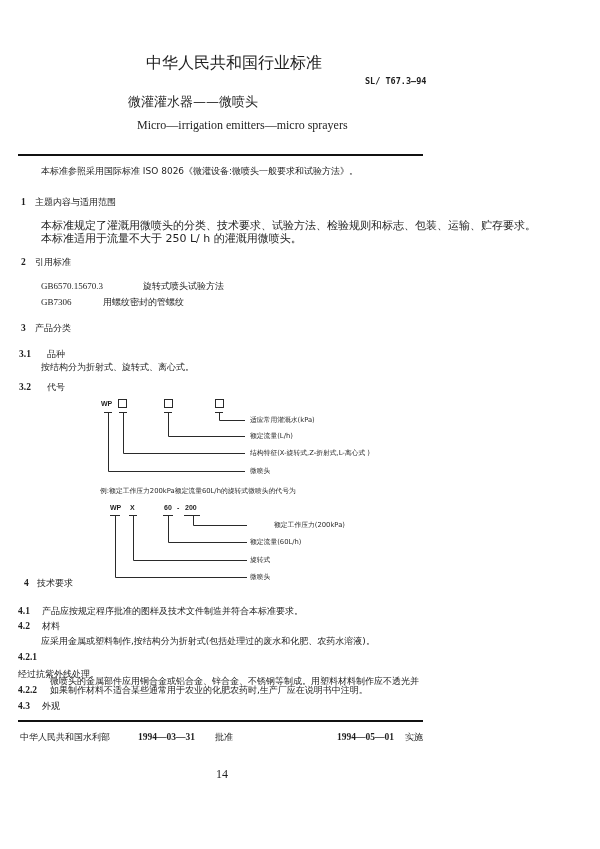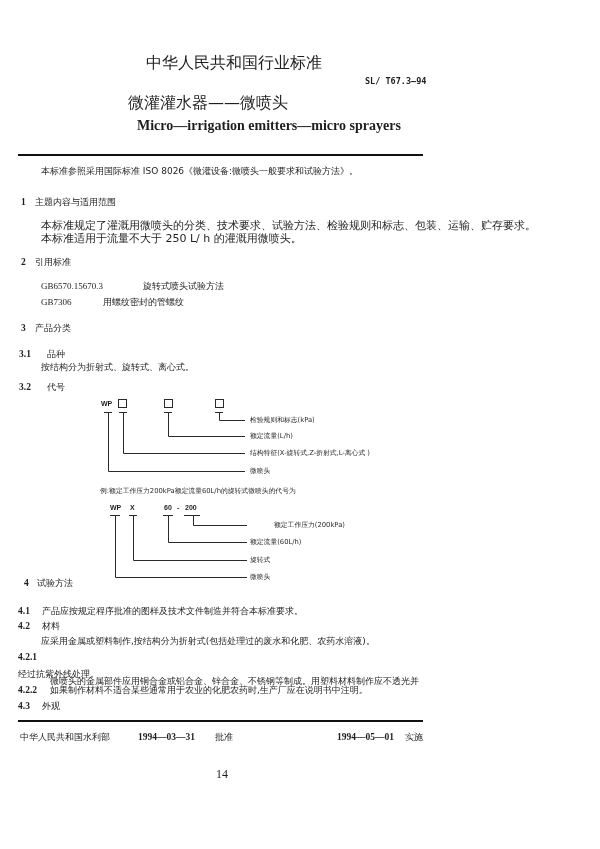--- a/index.html
+++ b/index.html
@@ -1,27 +1,27 @@
 <!DOCTYPE html>
 <html><head>
 <meta charset="utf-8">
 <style>
   html, body { margin:0; padding:0; }
   body { width:600px; height:849px; background:#ffffff; position:relative; overflow:hidden;
          color:#1e1e1e; font-family:"DejaVu Sans", sans-serif; }
   .abs { position:absolute; white-space:nowrap; line-height:1; }
   .t16 { font-size:16px; }
-  .t19 { font-size:16px; }
+  .t19 { font-size:13px; }
   .b9  { font-size:9px; }
   .b85 { font-size:11px; }
   .d7  { font-size:6.8px; color:#2a2a2a; }
   .serif { font-family:"Liberation Serif", "DejaVu Serif", serif; }
   .num { font-family:"Liberation Serif", "DejaVu Serif", serif; font-weight:bold; font-size:9.5px; }
   .code { font-family:"DejaVu Sans Mono", "Liberation Mono", monospace; font-weight:bold; font-size:8.5px; }
-  .en-title { font-family:"Liberation Serif", "DejaVu Serif", serif; font-weight:bold; font-size:14px; }
+  .en-title { font-family:"Liberation Serif", "DejaVu Serif", serif; font-weight:normal; font-size:12px; }
   .rule { position:absolute; left:18px; width:405px; height:2px; background:#111; }
   .dg-code { font-family:"Liberation Sans", sans-serif; font-weight:bold; font-size:7px; }
   svg { position:absolute; left:0; top:0; }
 </style>
 </head>
 <body>
 
 <div class="abs t16" style="left:133px; top:55px;margin-left:13px;">中华人民共和国行业标准</div>
 <div class="abs code" style="left:365px; top:77px;">SL/ T67.3—94</div>
 <div class="abs t19" style="left:128px; top:95px;">微灌灌水器——微喷头</div>
@@ -74,38 +74,38 @@
     <line x1="184" y1="515.5" x2="200" y2="515.5"></line>
 
     <polyline points="193.5,515.5 193.5,525.5 247,525.5"></polyline>
     <polyline points="168.5,515.5 168.5,542.5 247,542.5"></polyline>
     <polyline points="133.5,515.5 133.5,560.5 247,560.5"></polyline>
     <polyline points="115.5,515.5 115.5,577.5 247,577.5"></polyline>
   </g>
 </svg>
 
 <div class="abs dg-code" style="left:101px; top:400px;">WP</div>
-<div class="abs d7" style="left:250px; top:417px;">检验规则和标志(kPa)</div>
+<div class="abs d7" style="left:250px; top:417px;">适应常用灌溉水(kPa)</div>
 <div class="abs d7" style="left:250px; top:433px;">额定流量(L/h)</div>
 <div class="abs d7" style="left:250px; top:450px;">结构特征(X-旋转式,Z-折射式,L-离心式 )</div>
 <div class="abs d7" style="left:250px; top:468px;">微喷头</div>
 
 <div class="abs d7" style="left:100px; top:488px;">例:额定工作压力200kPa额定流量60L/h的旋转式微喷头的代号为</div>
 <div class="abs dg-code" style="left:110px; top:504px;">WP</div>
 <div class="abs dg-code" style="left:130px; top:504px;">X</div>
 <div class="abs dg-code" style="left:164px; top:504px;">60</div>
 <div class="abs dg-code" style="left:177px; top:504px;">-</div>
 <div class="abs dg-code" style="left:185px; top:504px;">200</div>
 <div class="abs d7" style="left:250px; top:522px;margin-left:24px;">额定工作压力(200kPa)</div>
 <div class="abs d7" style="left:250px; top:539px;">额定流量(60L/h)</div>
 <div class="abs d7" style="left:250px; top:557px;">旋转式</div>
 <div class="abs d7" style="left:250px; top:574px;">微喷头</div>
 
 <div class="abs num" style="left:24px; top:579px;">4</div>
-<div class="abs b9" style="left:37px; top:579px;">试验方法</div>
+<div class="abs b9" style="left:37px; top:579px;">技术要求</div>
 
 <div class="abs num" style="left:18px; top:607px;">4.1</div>
 <div class="abs b9" style="left:42px; top:607px;">产品应按规定程序批准的图样及技术文件制造并符合本标准要求。</div>
 
 <div class="abs num" style="left:18px; top:622px;">4.2</div>
 <div class="abs b9" style="left:42px; top:622px;">材料</div>
 <div class="abs b9" style="left:41px; top:637px;">应采用金属或塑料制作,按结构分为折射式(包括处理过的废水和化肥、农药水溶液)。</div>
 
 <div class="abs num" style="left:18px; top:653px;">4.2.1</div>
 <div class="abs b9" style="left:50px; top:653px;margin-top:24px;">微喷头的金属部件应用铜合金或铝合金、锌合金、不锈钢等制成。用塑料材料制作应不透光并</div>

